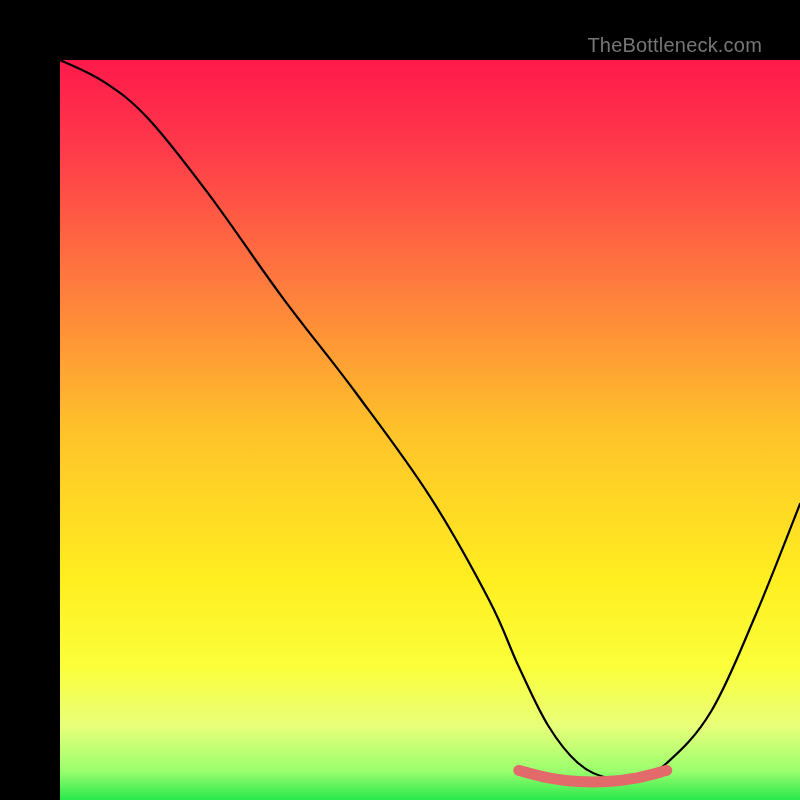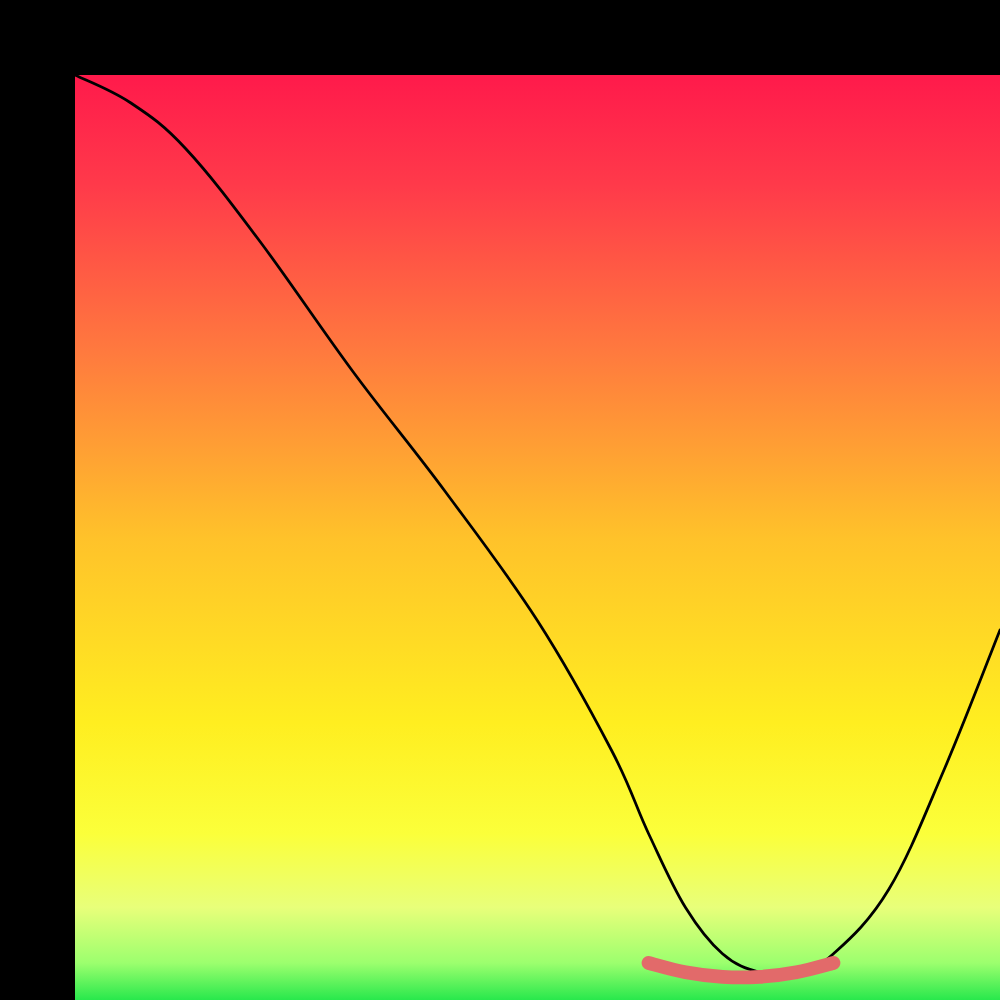--- a/index.html
+++ b/index.html
@@ -51,20 +51,21 @@
     color: #777;
     font-weight: 500;
     letter-spacing: 0.2px;
     z-index: 5;
   }
 </style>
 </head>
 <body>
 
 <div class="frame">
+  <div class="watermark">TheBottleneck.com</div>
   <div class="plot">
     <svg class="gradient" viewBox="0 0 740 740" preserveAspectRatio="none">
       <defs>
         <linearGradient id="bg-grad" x1="0" y1="0" x2="0" y2="1">
             <stop offset="0%" stop-color="#ff1a4b"></stop>
             <stop offset="12%" stop-color="#ff3a4a"></stop>
             <stop offset="30%" stop-color="#ff7a3e"></stop>
             <stop offset="50%" stop-color="#ffc22a"></stop>
             <stop offset="70%" stop-color="#ffee20"></stop>
             <stop offset="82%" stop-color="#fbff3a"></stop>

